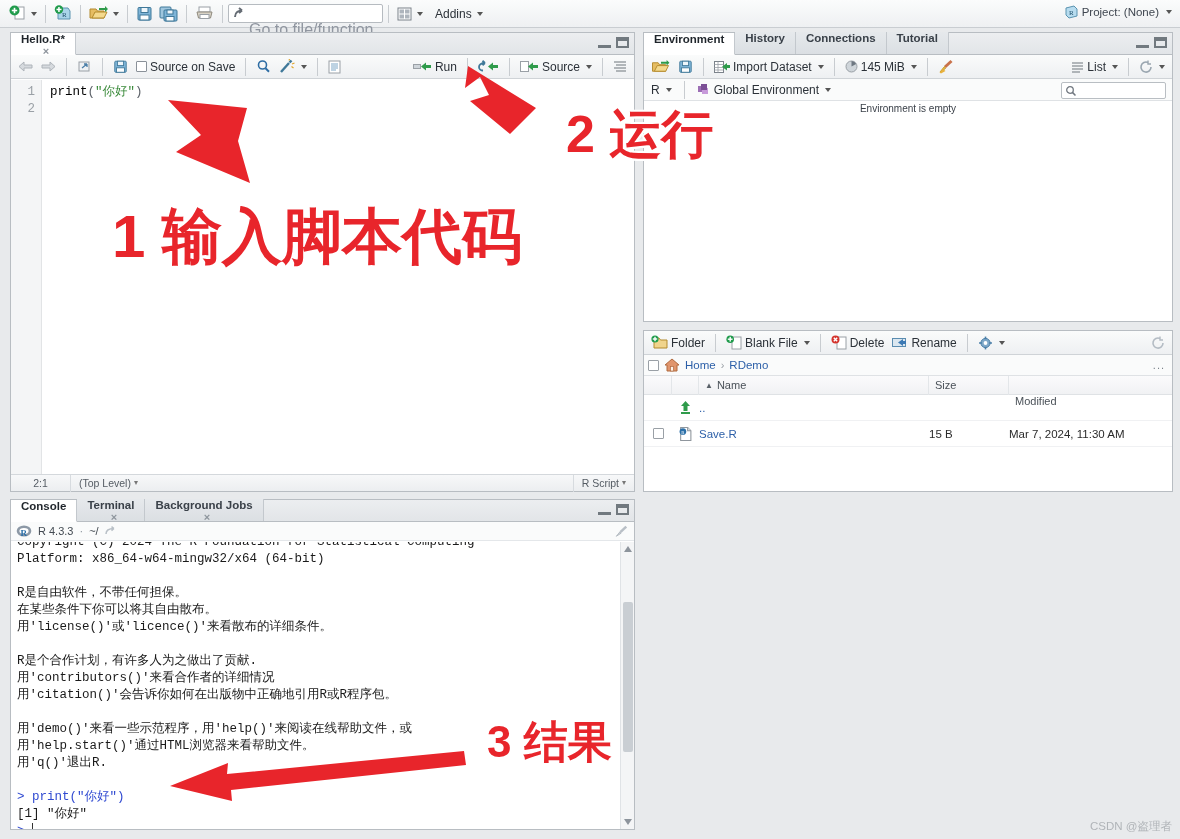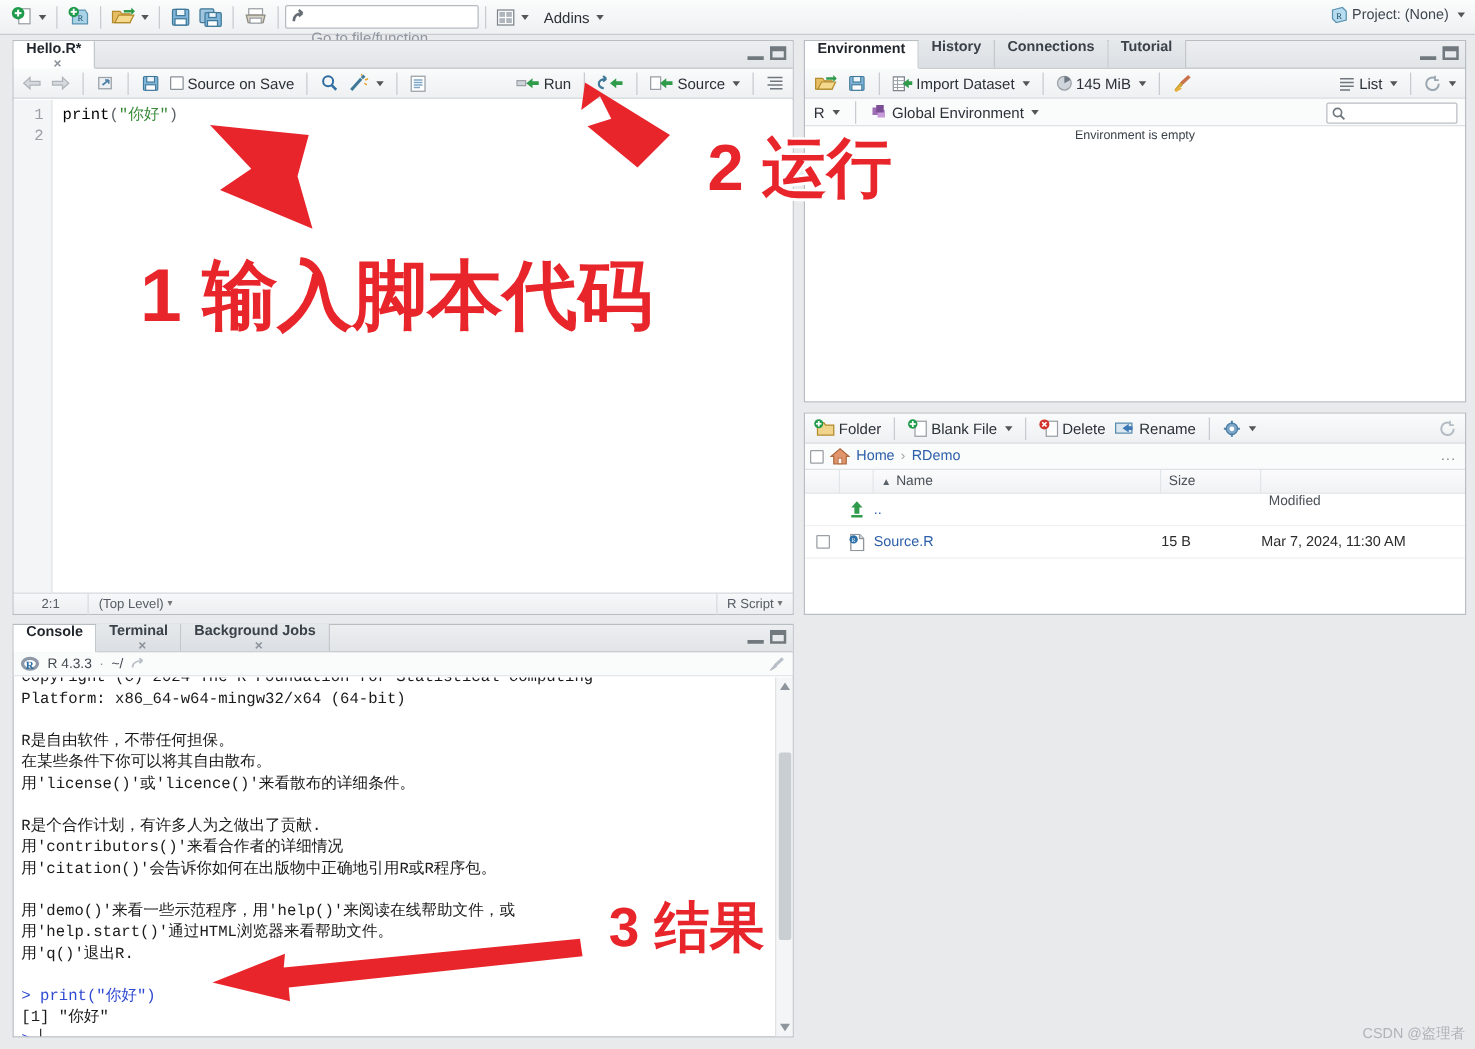--- a/index.html
+++ b/index.html
@@ -23,21 +23,21 @@
   .tb-btn {
     height:22px; display:flex; align-items:center; gap:2px;
     padding:0 2px; cursor:pointer; border:1px solid transparent; border-radius:2px;
   }
   .tb-sep { width:1px; height:18px; background:#c8ccd0; margin:0 5px; }
   .caret { width:0;height:0;border-left:3.5px solid transparent;border-right:3.5px solid transparent;border-top:4px solid #555; display:inline-block; margin-left:3px;}
   .gtf {
     width:155px;height:19px;background:#fff;border:1px solid #b6bbc0;border-radius:2px;
     display:flex;align-items:center;padding:0 3px;gap:4px;cursor:text;
   }
-  .gtf-ph { color:#9096a0; font-size:12px;margin-top:32px; }
+  .gtf-ph { color:#9096a0; font-size:16px;margin-top:32px; }
   #project-btn {
     position:absolute; right:8px; top:5px; display:flex; align-items:center; gap:4px;
     font-size:11.5px; color:#3f4650; cursor:pointer;
   }
 
   
   .pane {
     position:absolute;
     background:#fff;
     border:1px solid #b8bdc2;
@@ -615,21 +615,21 @@
         <span class="chkbox"></span>
       </div>
     <div style="width:27px;display:flex;justify-content:center;">
       <svg width="13" height="14" viewBox="0 0 12 13">
         <path d="M1.5 0.5 L8 0.5 L11 3.5 L11 12.5 L1.5 12.5 Z" fill="#fff" stroke="#8f969d"></path>
         <path d="M8 0.5 L8 3.5 L11 3.5" fill="#e6eaee" stroke="#8f969d"></path>
         <circle cx="3.6" cy="4.2" r="3.1" fill="#2b6fa8"></circle>
         <text x="2" y="6.2" font-size="4.4" fill="#fff" font-family="Liberation Serif, serif">R</text>
       </svg>
     </div>
-    <div style="width:230px;" class="flink">Source.R</div>
+    <div style="width:230px;" class="flink">Save.R</div>
     <div style="width:80px">15 B</div>
     <div style="flex:1">Mar 7, 2024, 11:30 AM</div>
   </div>
 </div>
 
 <div class="pane" id="console-pane">
   <div class="pane-tabs">
     <div class="ptab active">
         <span>Console</span>
       </div>

